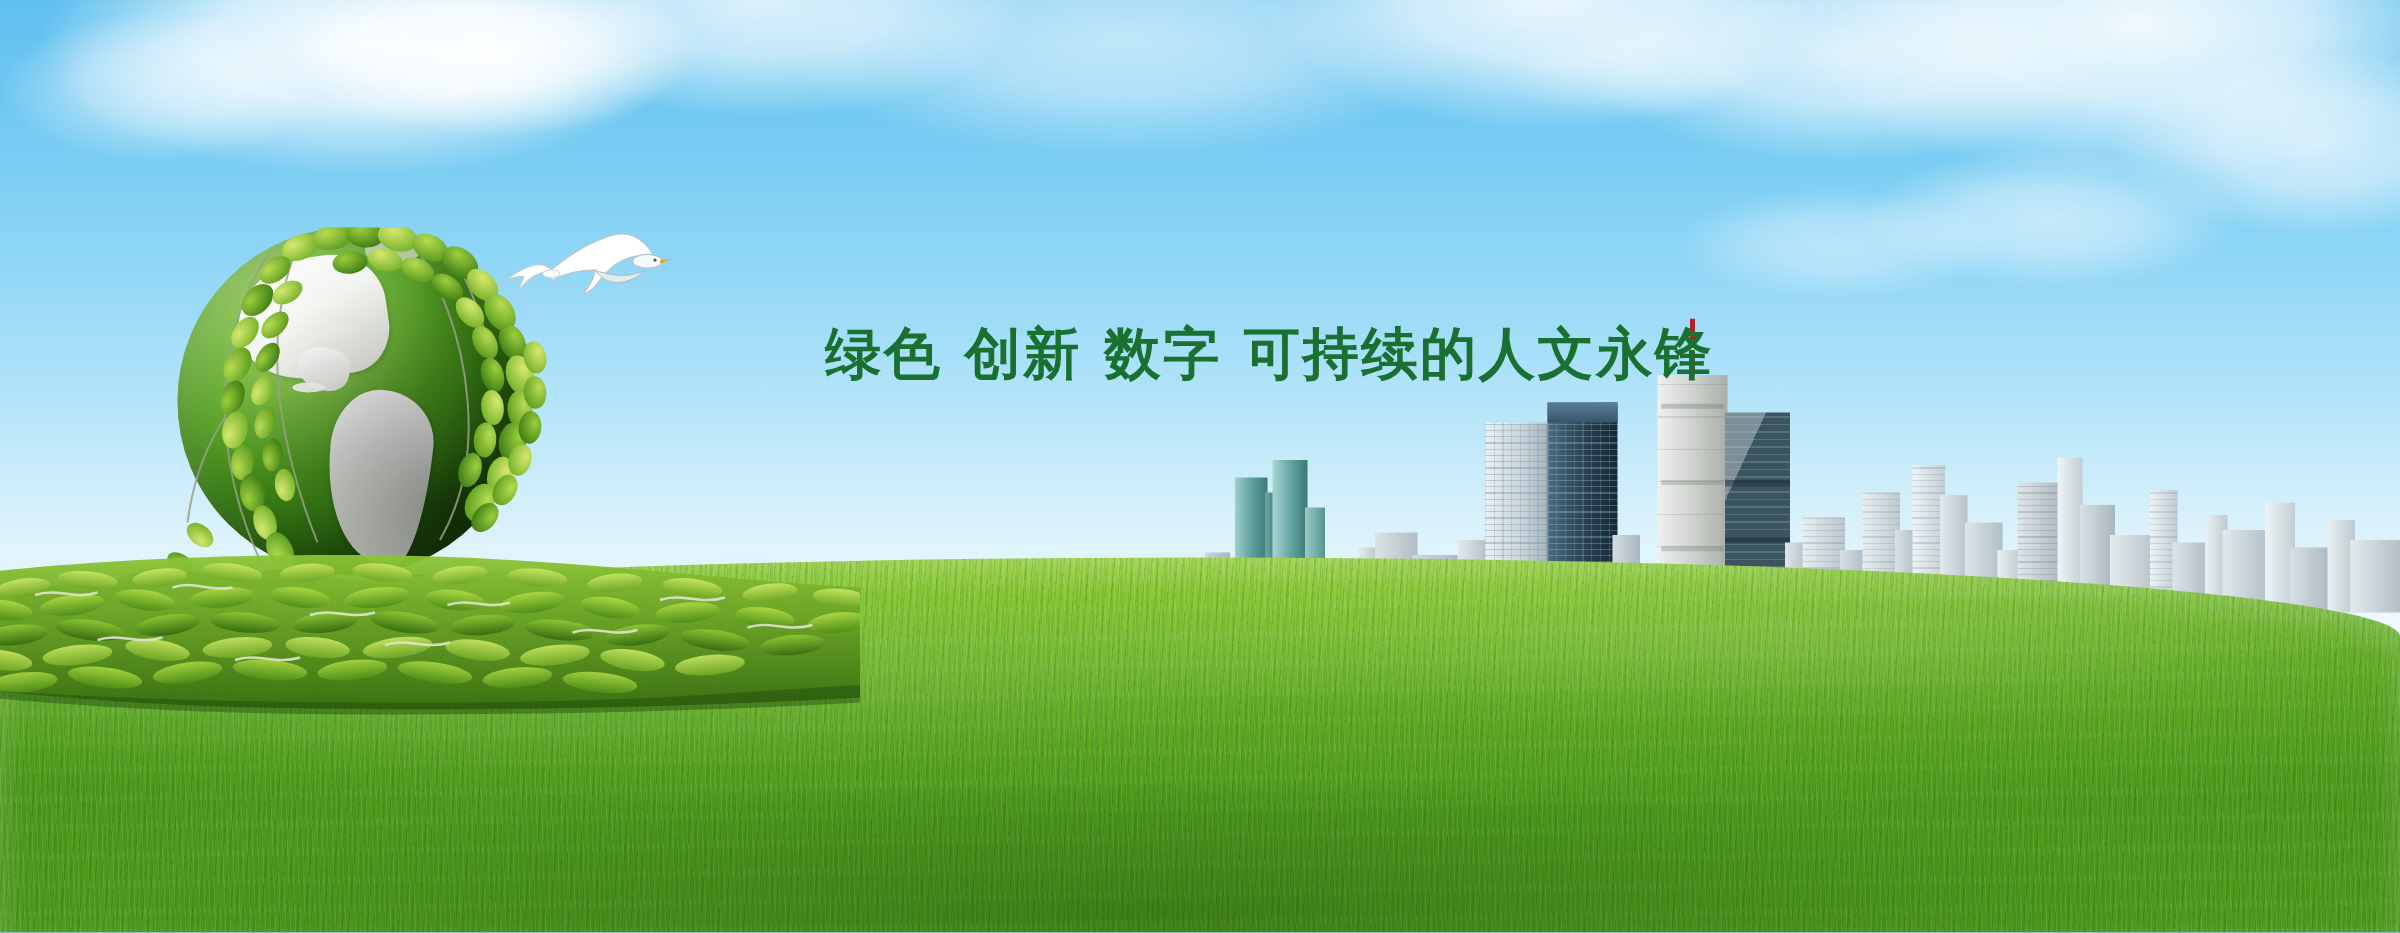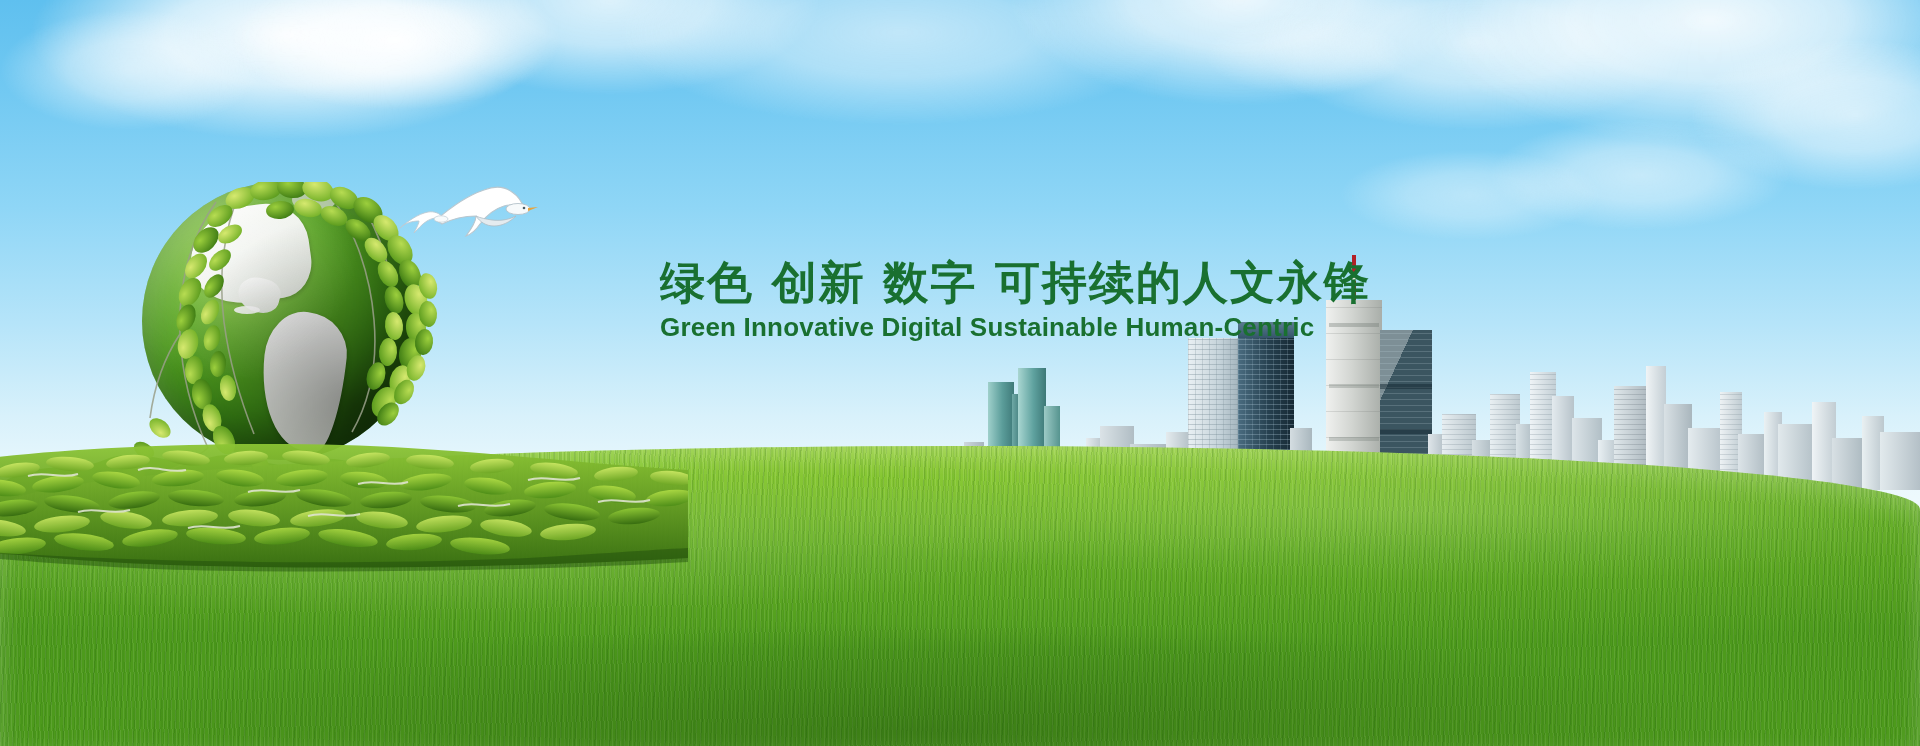--- a/index.html
+++ b/index.html
@@ -501,16 +501,15 @@
       </g>
 
       <path d="M0 112 C140 122 360 126 540 118 C610 114 660 110 700 108 L700 122 C560 130 360 134 200 130 C120 128 50 122 0 118 Z" fill="#1d4a0c" opacity=".45"></path>
     </g>
   </svg>
 
   <div class="grass"></div>
 
   <div class="headline">
     <div class="cn" style="color:#197030;">绿色  创新  数字  可持续的人文永锋</div>
-    <div class="en" style="color:#197030;">Green   Innovative   Digital   Sustainable   Human-Centric</div>
   </div>
 
 </div>
 
 </body></html>

